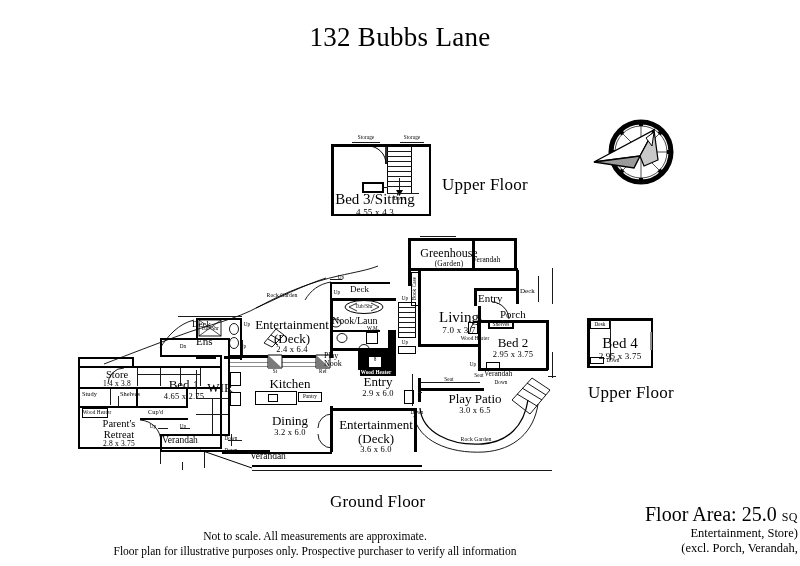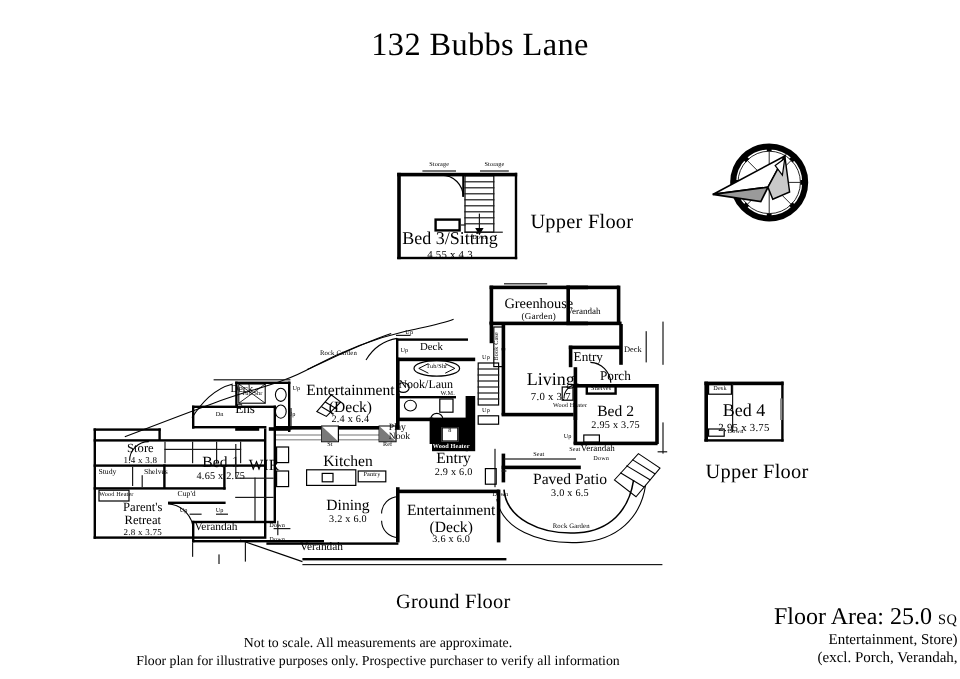--- a/index.html
+++ b/index.html
@@ -442,21 +442,21 @@
     <div class="box" style="left:486px;top:362px;width:14px;height:7px;"></div>
     <div class="tiny" style="left:466px;top:362px;width:14px;">Up</div>
 
     <div class="w" style="left:418px;top:378px;width:2.5px;height:24px;"></div>
     <div class="t" style="left:420px;top:382px;width:60px;height:1.2px;"></div>
     <div class="tiny" style="left:440px;top:377px;width:18px;">Seat</div>
     <div class="w" style="left:418px;top:388px;width:66px;height:2.5px;"></div>
     <div class="tiny" style="left:470px;top:373px;width:18px;">Seat</div>
     <div class="t" style="left:418px;top:392px;width:4px;height:1px;"></div>
     <div class="rm" style="left:428px;top:392px;width:94px;">
-      <span class="n">Paved Patio</span>
+      <span class="n">Play Patio</span>
       <span class="d">3.0 x 6.5</span>
     </div>
 
     <svg style="left:412px;top:374px;" width="130" height="76">
       <path class="stroke" d="M8,34 C10,58 38,72 70,70 C96,68 112,52 116,26" stroke-width="1.3"></path>
       <path class="stroke" d="M2,42 C6,66 36,80 72,78 C102,76 122,58 126,30" stroke-width="0.9"></path>
     </svg>
     <div class="tiny" style="left:452px;top:437px;width:48px;font-size:5.6px;">Rock Garden</div>
 
     <svg style="left:510px;top:376px;" width="42" height="40">

